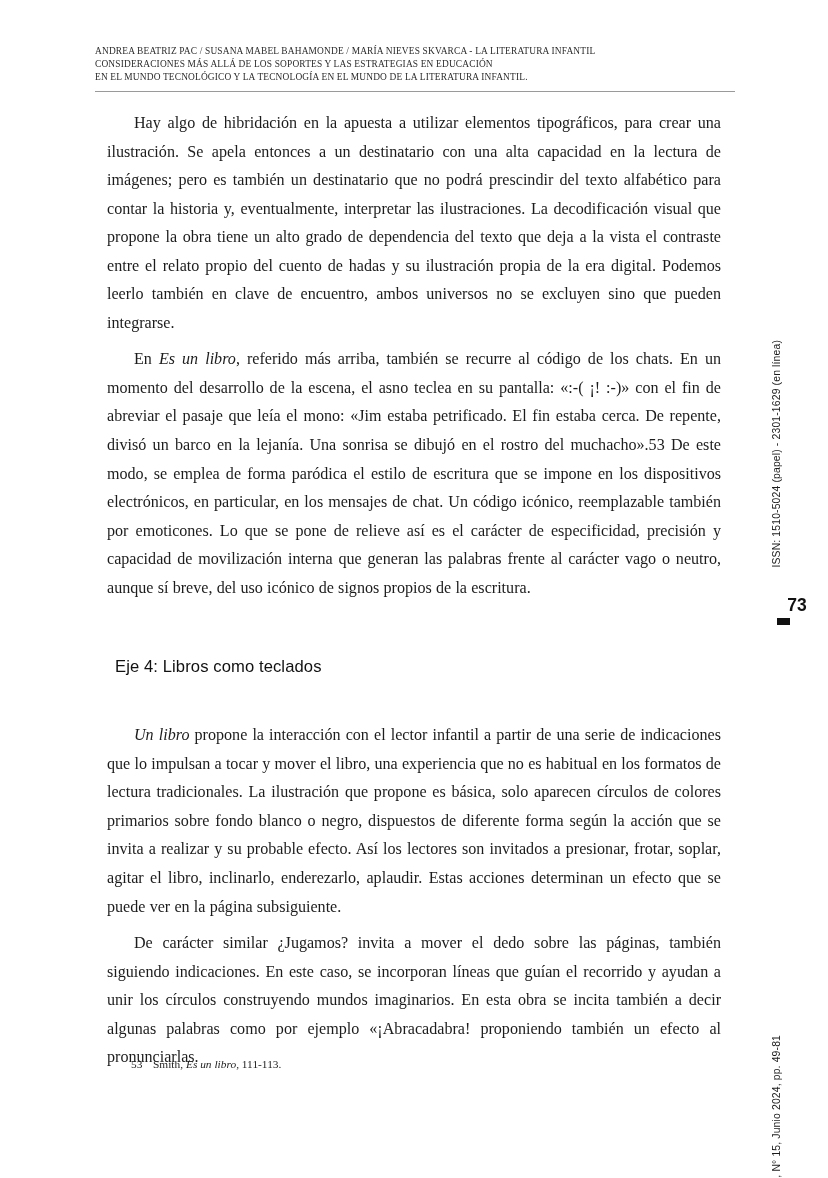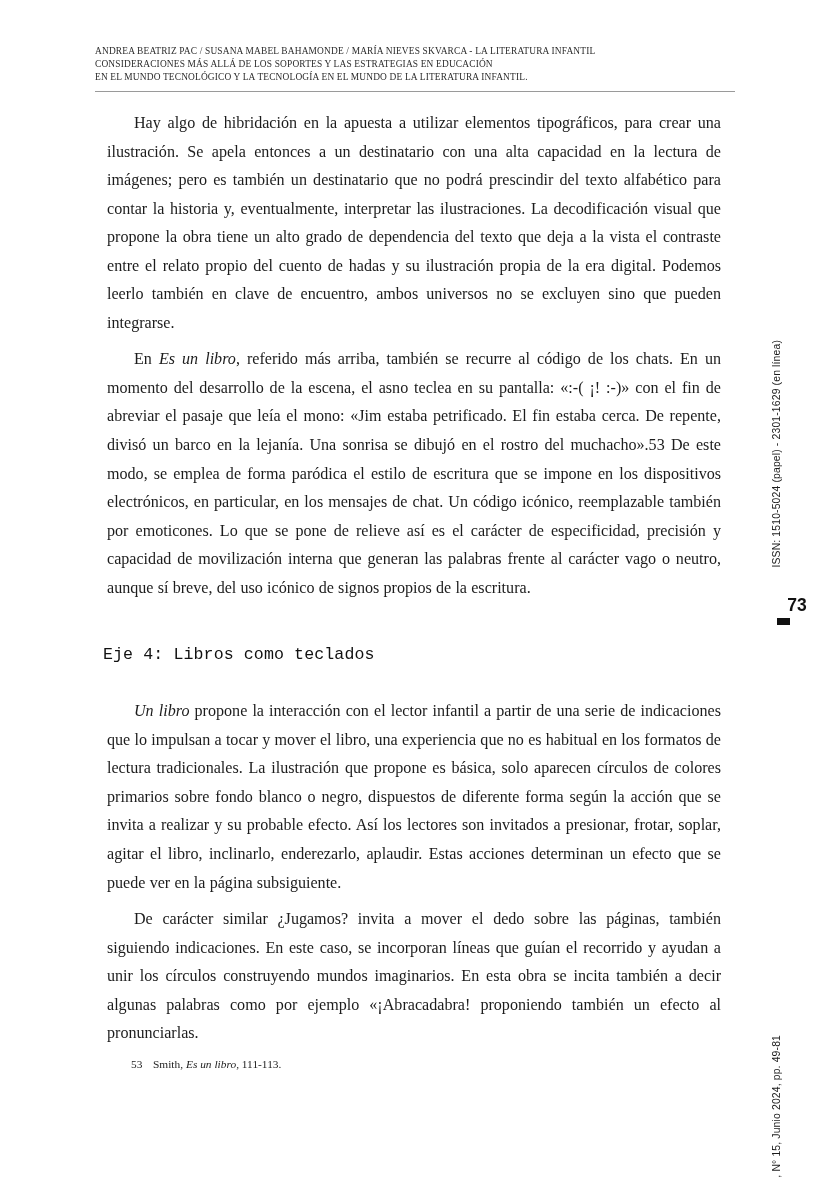--- a/index.html
+++ b/index.html
@@ -63,22 +63,22 @@
     text-indent: 27px;
     color: #1c1c1c;
     word-spacing: 0.2px;
   }
 
   em.ttl {
   }
 
   
   h2.section-heading {
-    margin: 4px;
-    font-family: Liberation Mono, monospace;
+    margin: 16px;
+    font-family: Liberation Sans, sans-serif;
     font-size: 16.6px;
     font-weight: 400;
     line-height: 22px;
     color: #111111;
     letter-spacing: 0.1px;
   }
 
   
   .footnote {
     position: absolute;

